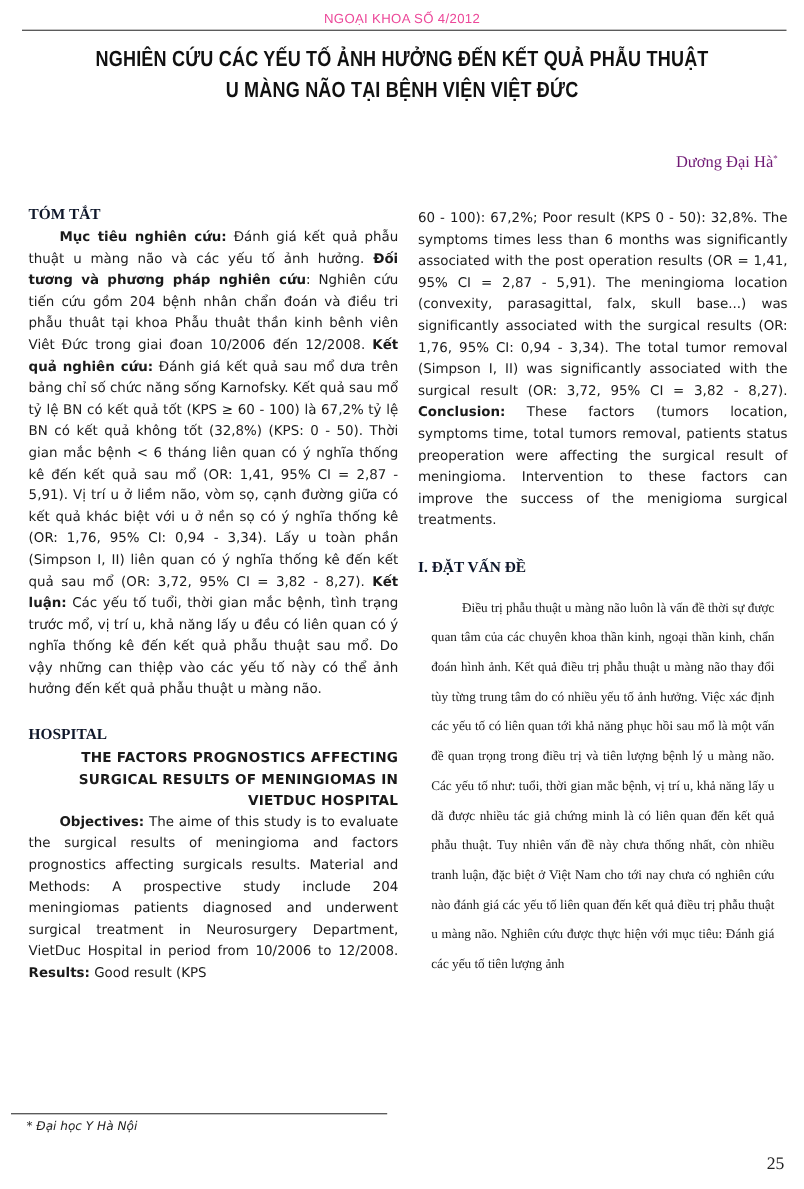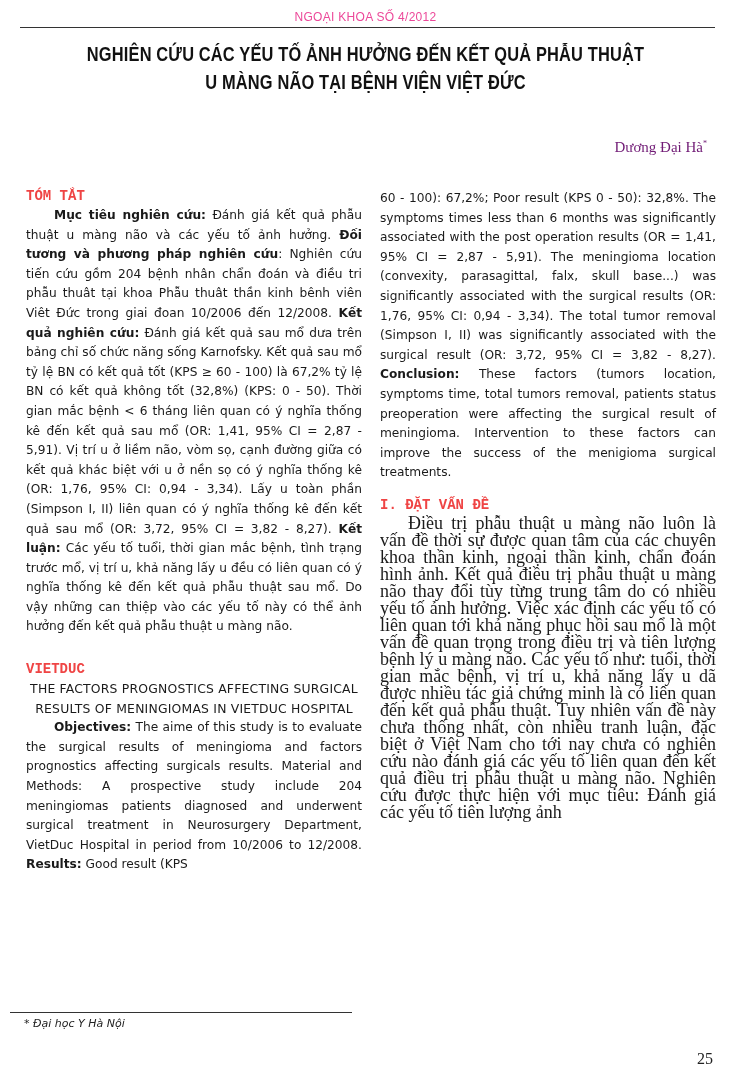--- a/index.html
+++ b/index.html
@@ -31,35 +31,35 @@
   .author sup { font-size: 8px; }
 
   .col {
     position: absolute; top: 186px; width: 336px;
     font-size: 12.2px; line-height: 19.6px; text-align: justify;
   }
   .col-left { left: 26px; }
   .col-right { left: 380px; top: 189px; }
 
   .section-heading {
-    font-family: Liberation Mono, monospace; font-weight: bold; font-size: 14px;
-    line-height: 20px; margin: 0; color: #ef4444;
+    font-family: Liberation Serif, serif; font-weight: bold; font-size: 14px;
+    line-height: 20px; margin: 0; color: #0f172a;
   }
   .para { margin: 0; text-indent: 28px; }
   .para b { font-weight: bold; }
   .para-noindent { margin: 0; }
   .summary-heading { margin-top: 22px; }
   .summary-title {
-    text-align: center; font-weight: normal; font-size: 12.4px; line-height: 19.6px;
+    text-align: right; font-weight: bold; font-size: 12.4px; line-height: 19.6px;
     letter-spacing: 0.2px;
   }
-  .intro-heading { margin-top: 12px; }
+  .intro-heading { margin-top: 24px; }
   .serif-para {
-    font-family: "Liberation Serif", serif; font-size: 18px; line-height: 17px;
-    margin: 0; text-indent: 28px; text-align: justify;
+    font-family: "Liberation Serif", serif; font-size: 12px; line-height: 27px;
+    margin: 12px; text-indent: 28px; text-align: justify;
   }
 
   .footnote-rule {
     position: absolute; left: 10px; top: 1012px; width: 342px; height: 0;
     border-top: 1.5px solid #333;
   }
   .footnote {
     position: absolute; left: 24px; top: 1017px;
     font-size: 11px; font-style: italic; color: #222;
   }
@@ -82,21 +82,21 @@
 <div class="author">
   <span>Dương Đại Hà</span><sup>*</sup>
 </div>
 
 <div class="col col-left">
   <h2 class="section-heading">TÓM TẮT</h2>
   <p class="para">
     <b>Mục tiêu nghiên cứu:</b><span> Đánh giá kết quả phẫu thuật u màng não và các yếu tố ảnh hưởng. </span><b>Đối tương và phương pháp nghiên cứu</b><span>: Nghiên cứu tiến cứu gồm 204 bệnh nhân chẩn đoán và điều tri phẫu thuât tại khoa Phẫu thuât thần kinh bênh viên Viêt Đức trong giai đoan 10/2006 đến 12/2008. </span><b>Kết quả nghiên cứu:</b><span> Đánh giá kết quả sau mổ dưa trên bảng chỉ số chức năng sống Karnofsky. Kết quả sau mổ tỷ lệ BN có kết quả tốt (KPS ≥ 60 - 100) là 67,2% tỷ lệ BN có kết quả không tốt (32,8%) (KPS: 0 - 50). Thời gian mắc bệnh &lt; 6 tháng liên quan có ý nghĩa thống kê đến kết quả sau mổ (OR: 1,41, 95% CI = 2,87 - 5,91). Vị trí u ở liềm não, vòm sọ, cạnh đường giữa có kết quả khác biệt với u ở nền sọ có ý nghĩa thống kê (OR: 1,76, 95% CI: 0,94 - 3,34). Lấy u toàn phần (Simpson I, II) liên quan có ý nghĩa thống kê đến kết quả sau mổ (OR: 3,72, 95% CI = 3,82 - 8,27). </span><b>Kết luận:</b><span> Các yếu tố tuổi, thời gian mắc bệnh, tình trạng trước mổ, vị trí u, khả năng lấy u đều có liên quan có ý nghĩa thống kê đến kết quả phẫu thuật sau mổ. Do vậy những can thiệp vào các yếu tố này có thể ảnh hưởng đến kết quả phẫu thuật u màng não.</span>
   </p>
 
-  <h2 class="section-heading summary-heading">VIETDUC</h2>
+  <h2 class="section-heading summary-heading">HOSPITAL</h2>
   <div class="summary-title">THE FACTORS PROGNOSTICS AFFECTING SURGICAL RESULTS OF MENINGIOMAS IN VIETDUC HOSPITAL</div>
   <p class="para">
     <b>Objectives:</b><span> The aime of this study is to evaluate the surgical results of meningioma and factors prognostics affecting surgicals results. Material and Methods: A prospective study include 204 meningiomas patients diagnosed and underwent surgical treatment in Neurosurgery Department, VietDuc Hospital in period from 10/2006 to 12/2008. </span><b>Results:</b><span> Good result (KPS</span>
   </p>
 </div>
 
 <div class="col col-right">
   <p class="para-noindent">
     <span id="results-text-en">60 - 100): 67,2%; Poor result (KPS 0 - 50): 32,8%. The symptoms times less than 6 months was significantly associated with the post operation results (OR = 1,41, 95% CI = 2,87 - 5,91). The meningioma location (convexity, parasagittal, falx, skull base...) was significantly associated with the surgical results (OR: 1,76, 95% CI: 0,94 - 3,34). The total tumor removal (Simpson I, II) was significantly associated with the surgical result (OR: 3,72, 95% CI = 3,82 - 8,27). </span><b>Conclusion:</b><span> These factors (tumors location, symptoms time, total tumors removal, patients status preoperation were affecting the surgical result of meningioma. Intervention to these factors can improve the success of the menigioma surgical treatments.</span>
   </p>

